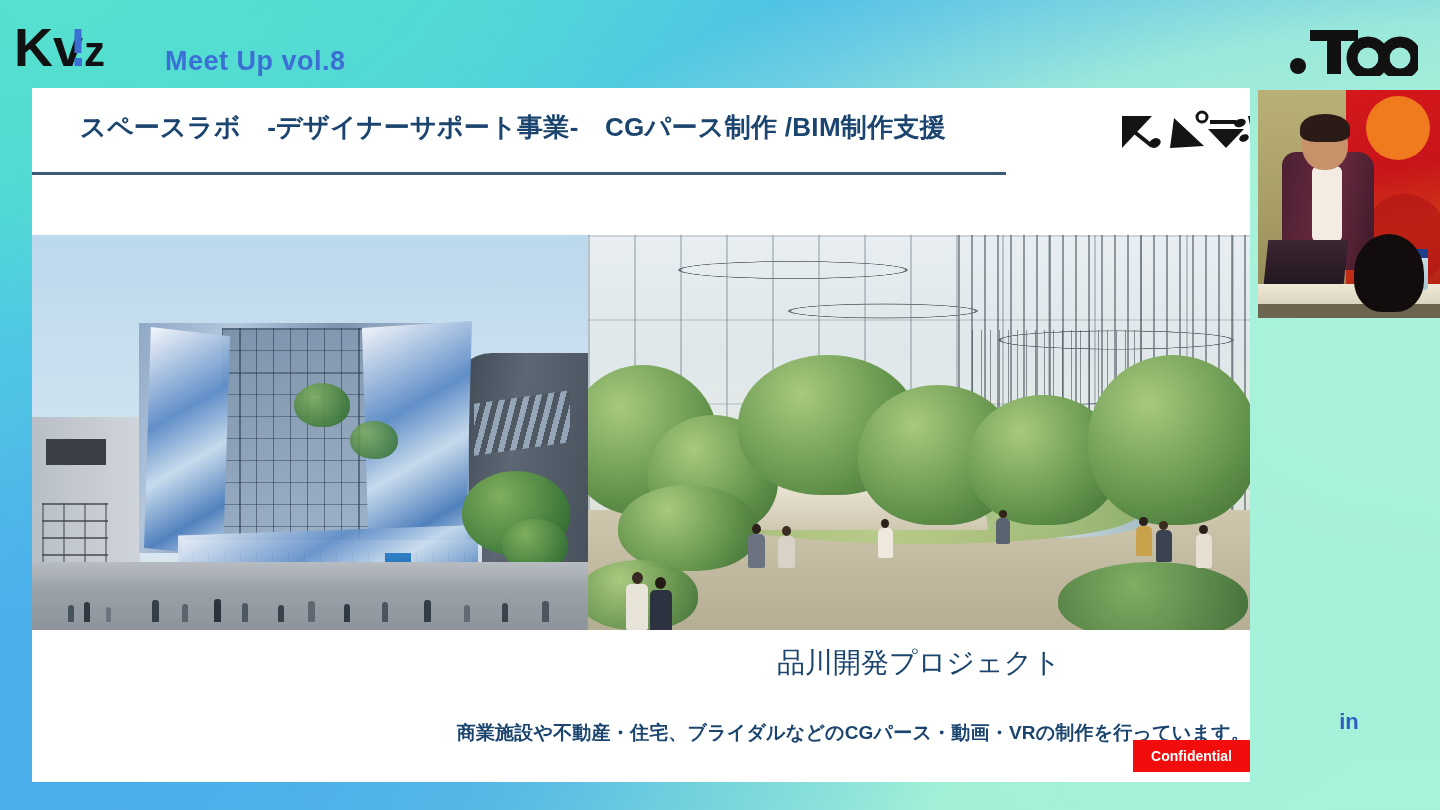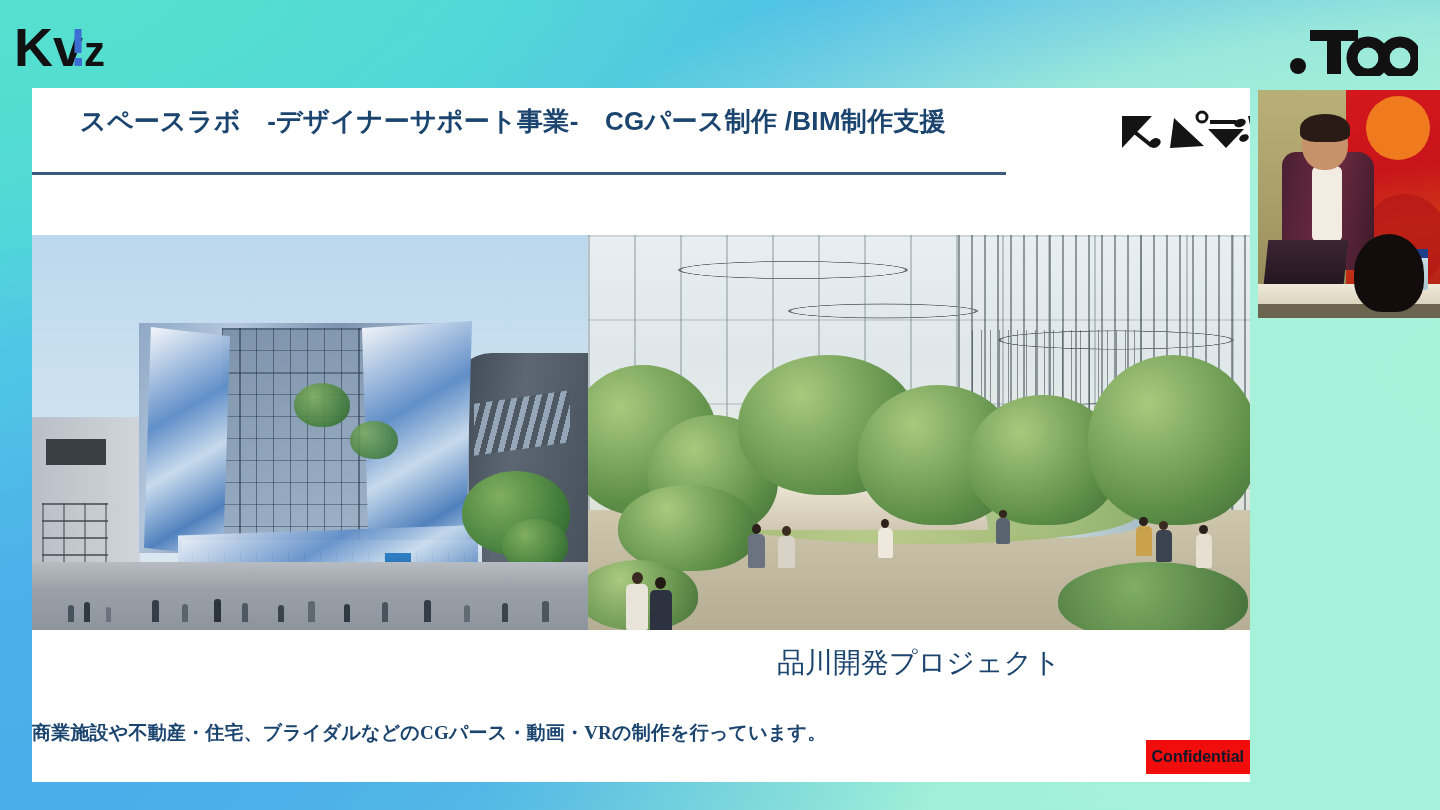--- a/index.html
+++ b/index.html
@@ -50,21 +50,21 @@
   }
 
   
   #slide {
     position:absolute; left:32px; top:88px;
     width:1218px; height:694px;
     background:#ffffff;
     overflow:hidden;
   }
   #slide-title {
-    position:absolute; left:48px; top:16px;
+    position:absolute; left:48px; top:22px;
     font-size:26px; font-weight:bold; color:#1b456e;
     white-space:pre; letter-spacing:0.3px;
   }
   #title-rule {
     position:absolute; left:0px; top:84px;
     width:974px; height:3px; background:#3b5b78;
   }
   #glyph-cluster {
     position:absolute; right:-18px; top:22px;
     width:150px; height:42px;
@@ -195,28 +195,28 @@
   
   #caption-left{
     position:absolute; left:0px; top:556px; width:556px; text-align:center;
     font-size:28px; color:#1b456e;
   }
   #caption-right{
     position:absolute; left:556px; top:556px; width:662px; text-align:center;
     font-size:28px; color:#1b456e;
   }
   #footnote{
-    position:absolute; left:0; top:632px; width:1218px; text-align:left;
-    font-size:19px; font-weight:bold; color:#1b456e; letter-spacing:.2px;font-family:Liberation Serif, serif;
+    position:absolute; left:0; top:632px; width:1218px; text-align:right;
+    font-size:19px; font-weight:bold; color:#1b456e; letter-spacing:.2px;
   }
   #confidential{
     position:absolute; right:0px; top:652px;
-    background:#f20d0d; color:#0f172a;
-    font-size:16px; font-weight:bold;
-    padding:9px 6px; line-height:1;
+    background:#f20d0d; color:#ffffff;
+    font-size:14px; font-weight:bold;
+    padding:9px 18px; line-height:1;
   }
 
   
   #presenter-video{
     position:absolute; left:1258px; top:90px;
     width:182px; height:228px;
     overflow:hidden; background:#2a2218;
   }
   #pv-wall-l{ position:absolute; left:0; top:0; width:88px; height:100%;
     background:linear-gradient(#b9b077,#a59a64 60%,#8e8354); }
@@ -281,20 +281,21 @@
 
 <div id="header">
 
   <svg id="kviz-logo" viewBox="0 0 140 56">
     <text x="0" y="46" font-family="'Liberation Sans',sans-serif" font-size="54" font-weight="bold" fill="#111111">Kv</text>
     <rect x="60.5" y="9" width="7" height="24" fill="#3b6fd4"></rect>
     <rect x="60.5" y="38" width="7.5" height="8" fill="#3b6fd4"></rect>
     <text x="70" y="46" font-family="'Liberation Sans',sans-serif" font-size="42" font-weight="bold" fill="#111111">z</text>
   </svg>
 
+  <div id="meetup-label">Meet Up  vol.8</div>
 
   <svg id="too-logo" viewBox="0 0 130 52">
     <circle cx="10" cy="42" r="8" fill="#111111"></circle>
     <rect x="22" y="6" width="48" height="11" fill="#111111"></rect>
     <rect x="39" y="6" width="14" height="44" fill="#111111"></rect>
     <circle cx="80" cy="34" r="16" fill="none" stroke="#111111" stroke-width="11"></circle>
     <circle cx="112" cy="34" r="16" fill="none" stroke="#111111" stroke-width="11"></circle>
   </svg>
 </div>
 
@@ -439,13 +440,14 @@
   <div id="pv-person-hair"></div>
   <div id="pv-desk"></div>
   <div id="pv-desk-edge"></div>
   <div id="pv-laptop"></div>
   <div id="pv-bottle"></div>
   <div id="pv-bottle-cap"></div>
   <div id="pv-front-head"></div>
 </div>
 
 <div id="venue-label">
+  <div>in</div>
 </div>
 
 </body></html>

